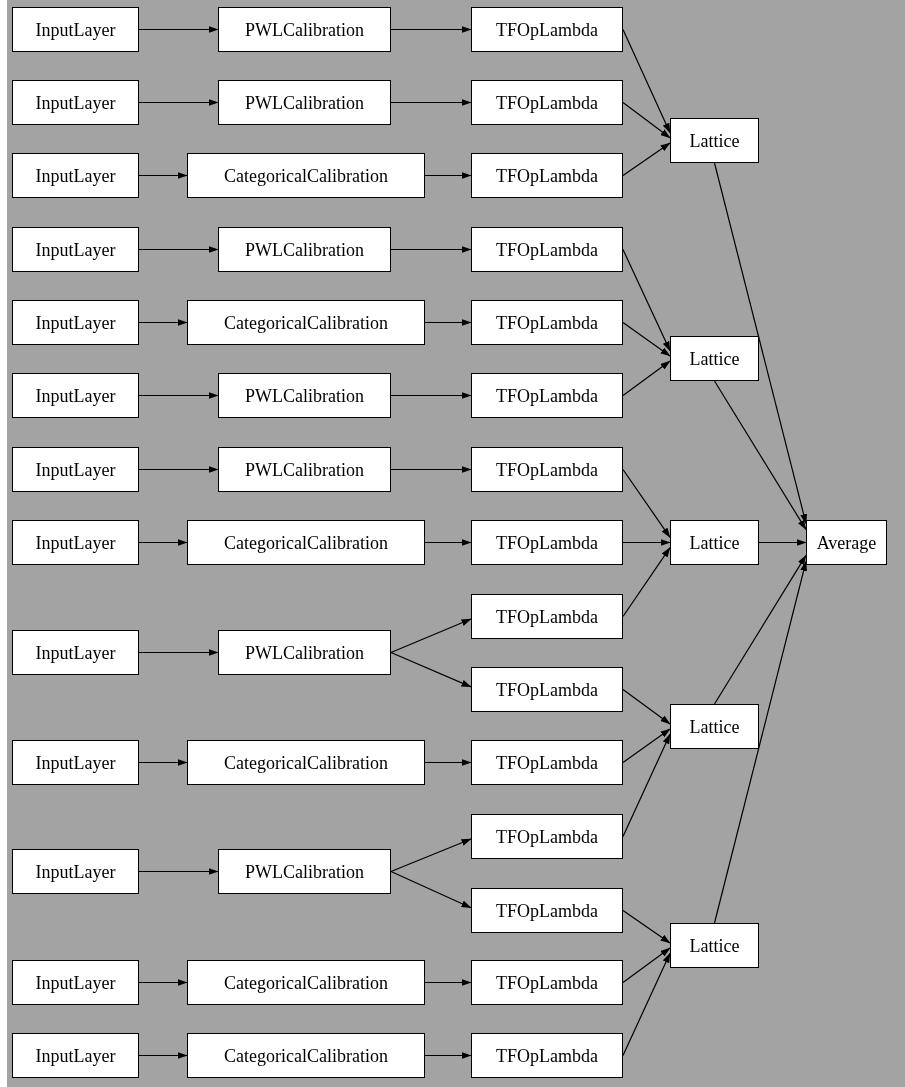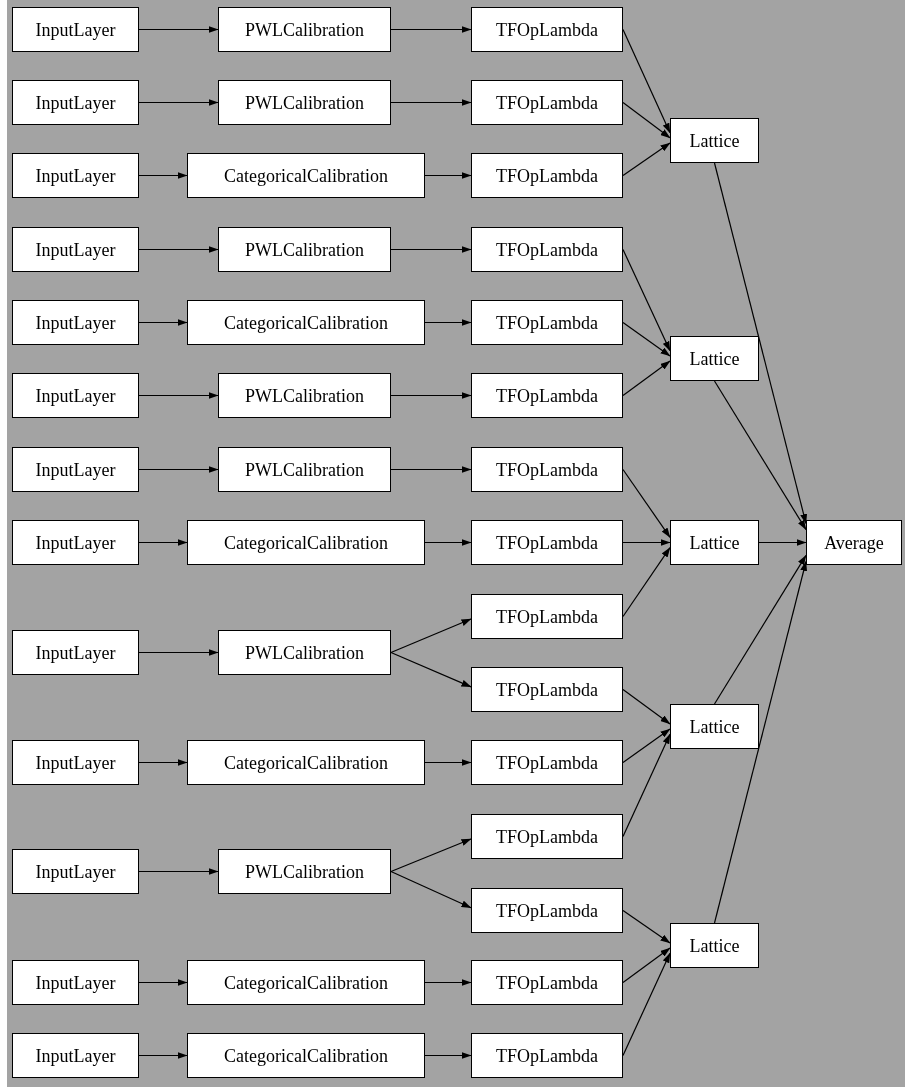--- a/index.html
+++ b/index.html
@@ -227,16 +227,16 @@
     </div>
     <div class="node" style="left: 663px; top: 520px; width: 89px; height: 45px; border-color: rgb(0, 0, 0); background: rgb(255, 255, 255); color: rgb(0, 0, 0);">
       <span>Lattice</span>
     </div>
     <div class="node" style="left: 663px; top: 704px; width: 89px; height: 45px; border-color: rgb(0, 0, 0); background: rgb(255, 255, 255); color: rgb(0, 0, 0);">
       <span>Lattice</span>
     </div>
     <div class="node" style="left: 663px; top: 923px; width: 89px; height: 45px; border-color: rgb(0, 0, 0); background: rgb(255, 255, 255); color: rgb(0, 0, 0);">
       <span>Lattice</span>
     </div>
-    <div class="node" style="left: 799px; top: 520px; width: 96px; height: 45px; border-color: rgb(0, 0, 0); background: rgb(255, 255, 255); color: rgb(0, 0, 0);">
+    <div class="node" style="left: 799px; top: 520px; width: 81px; height: 45px; border-color: rgb(0, 0, 0); background: rgb(255, 255, 255); color: rgb(0, 0, 0);">
       <span>Average</span>
     </div>
   </div>
 
 </body></html>

